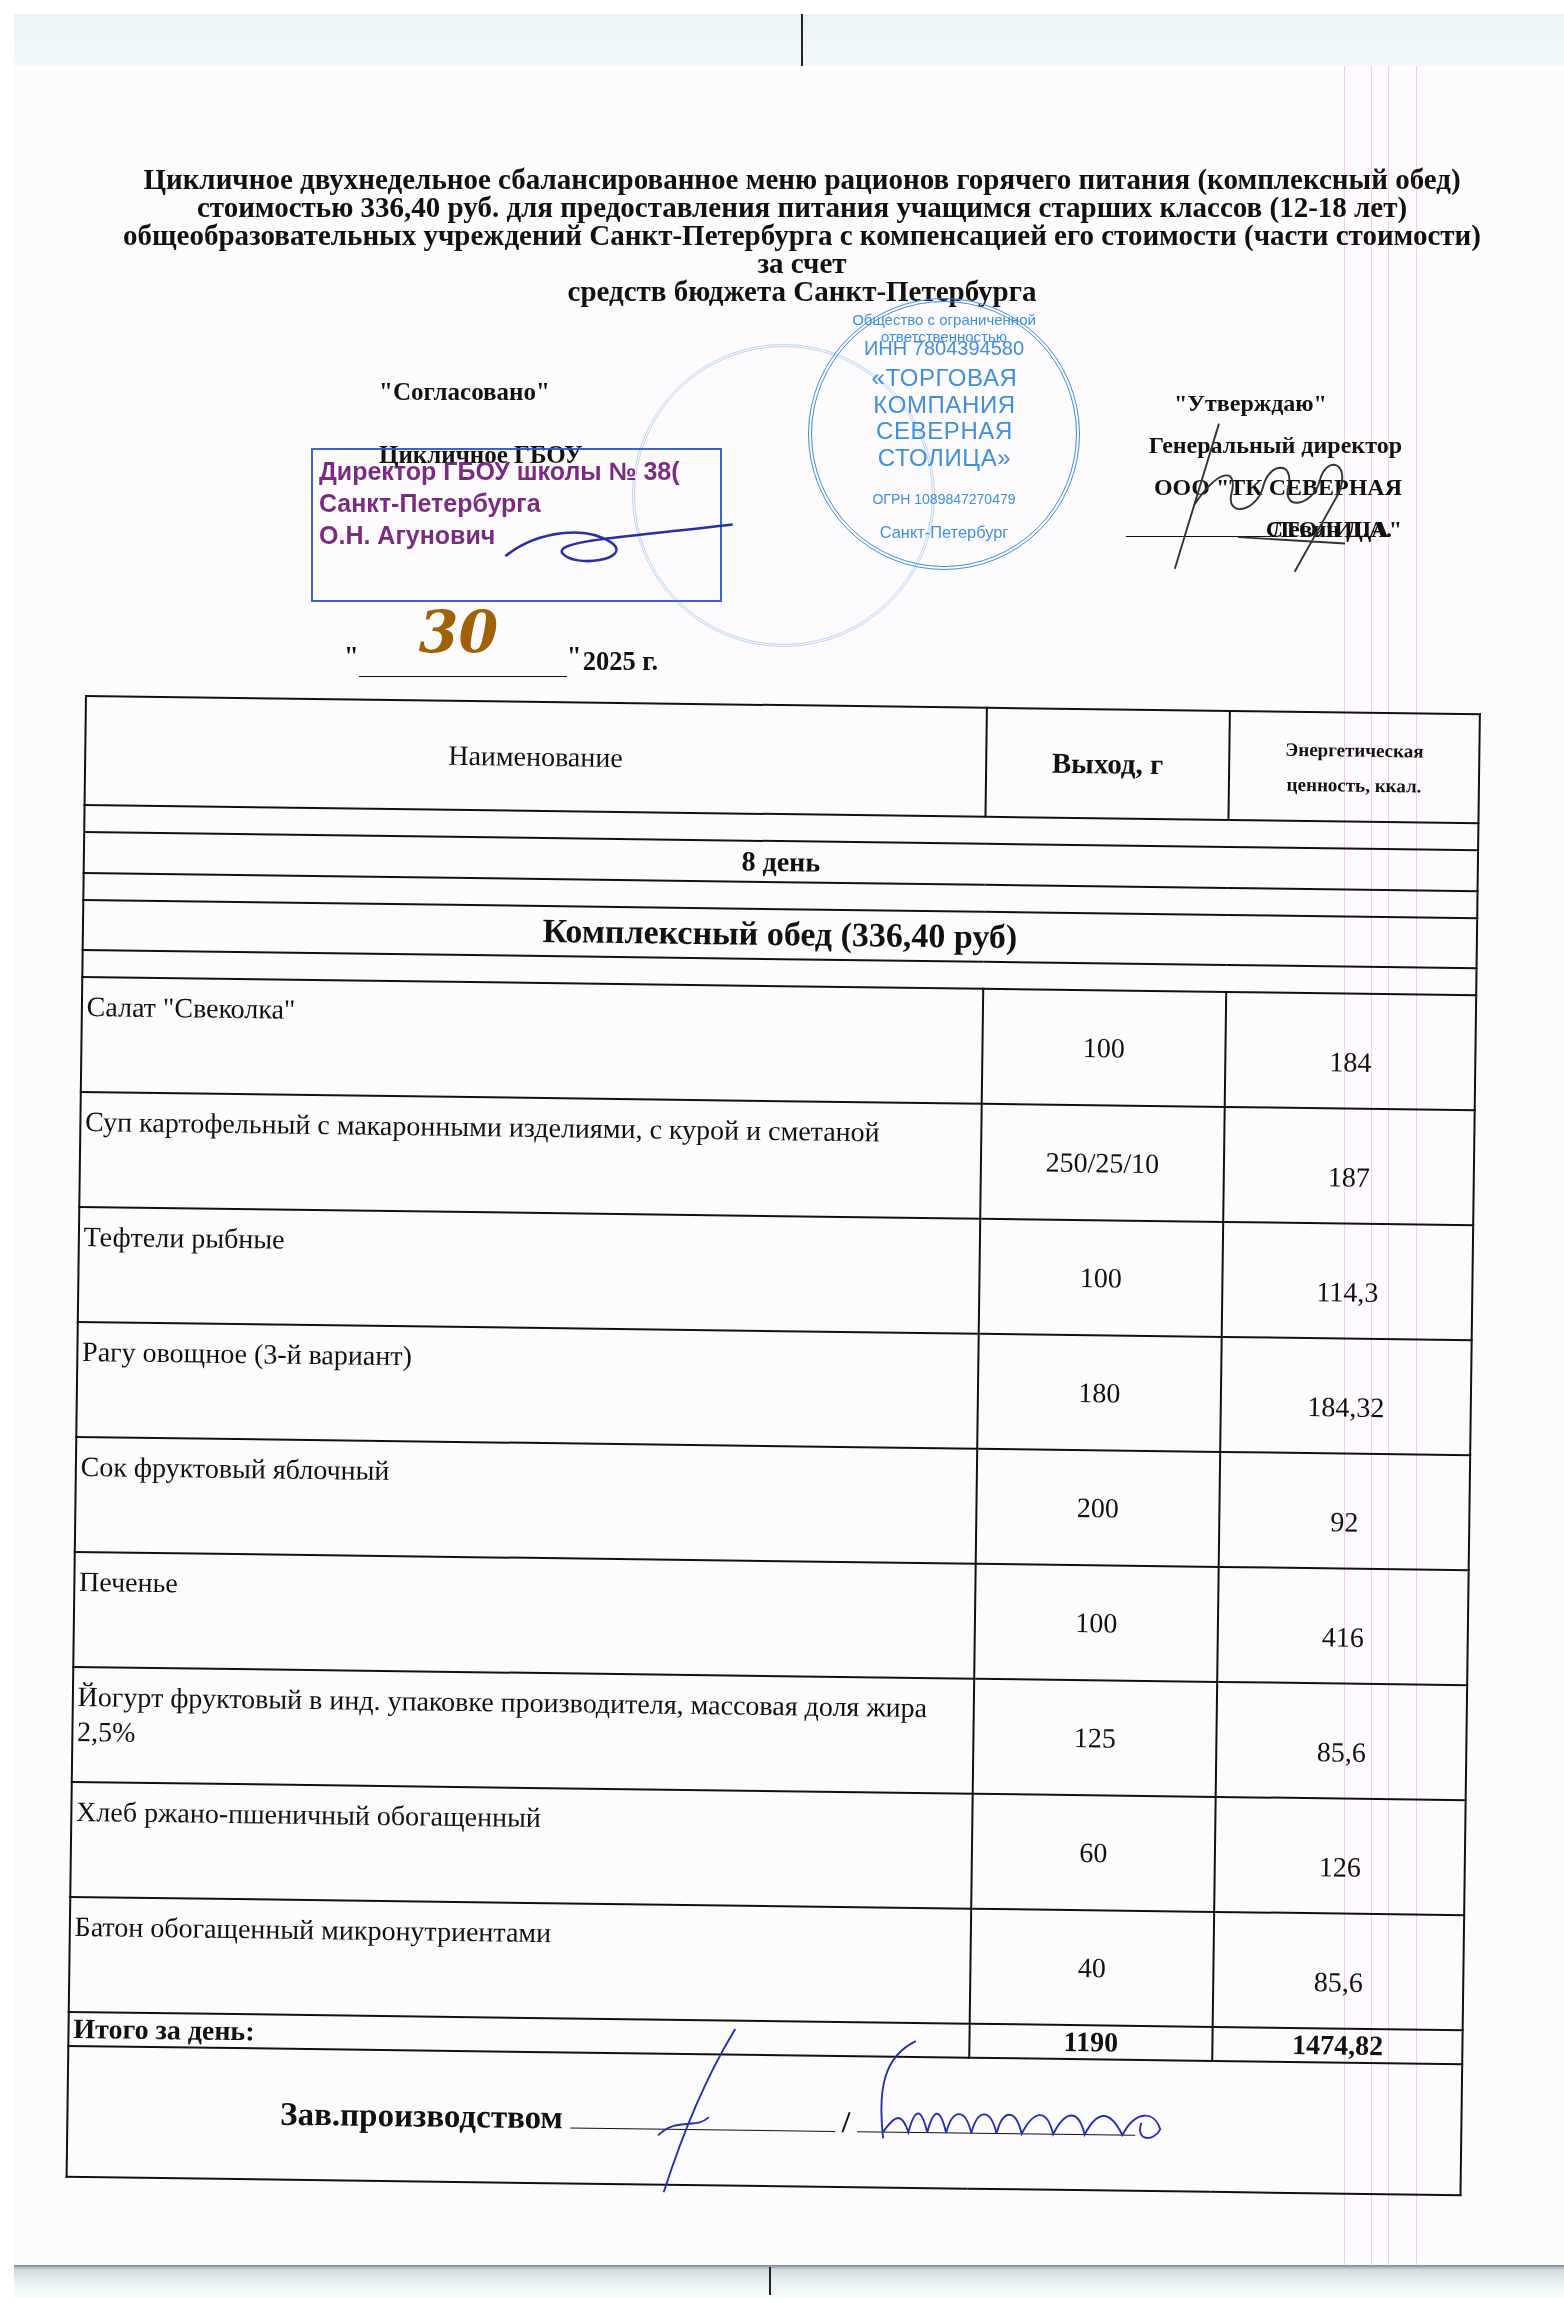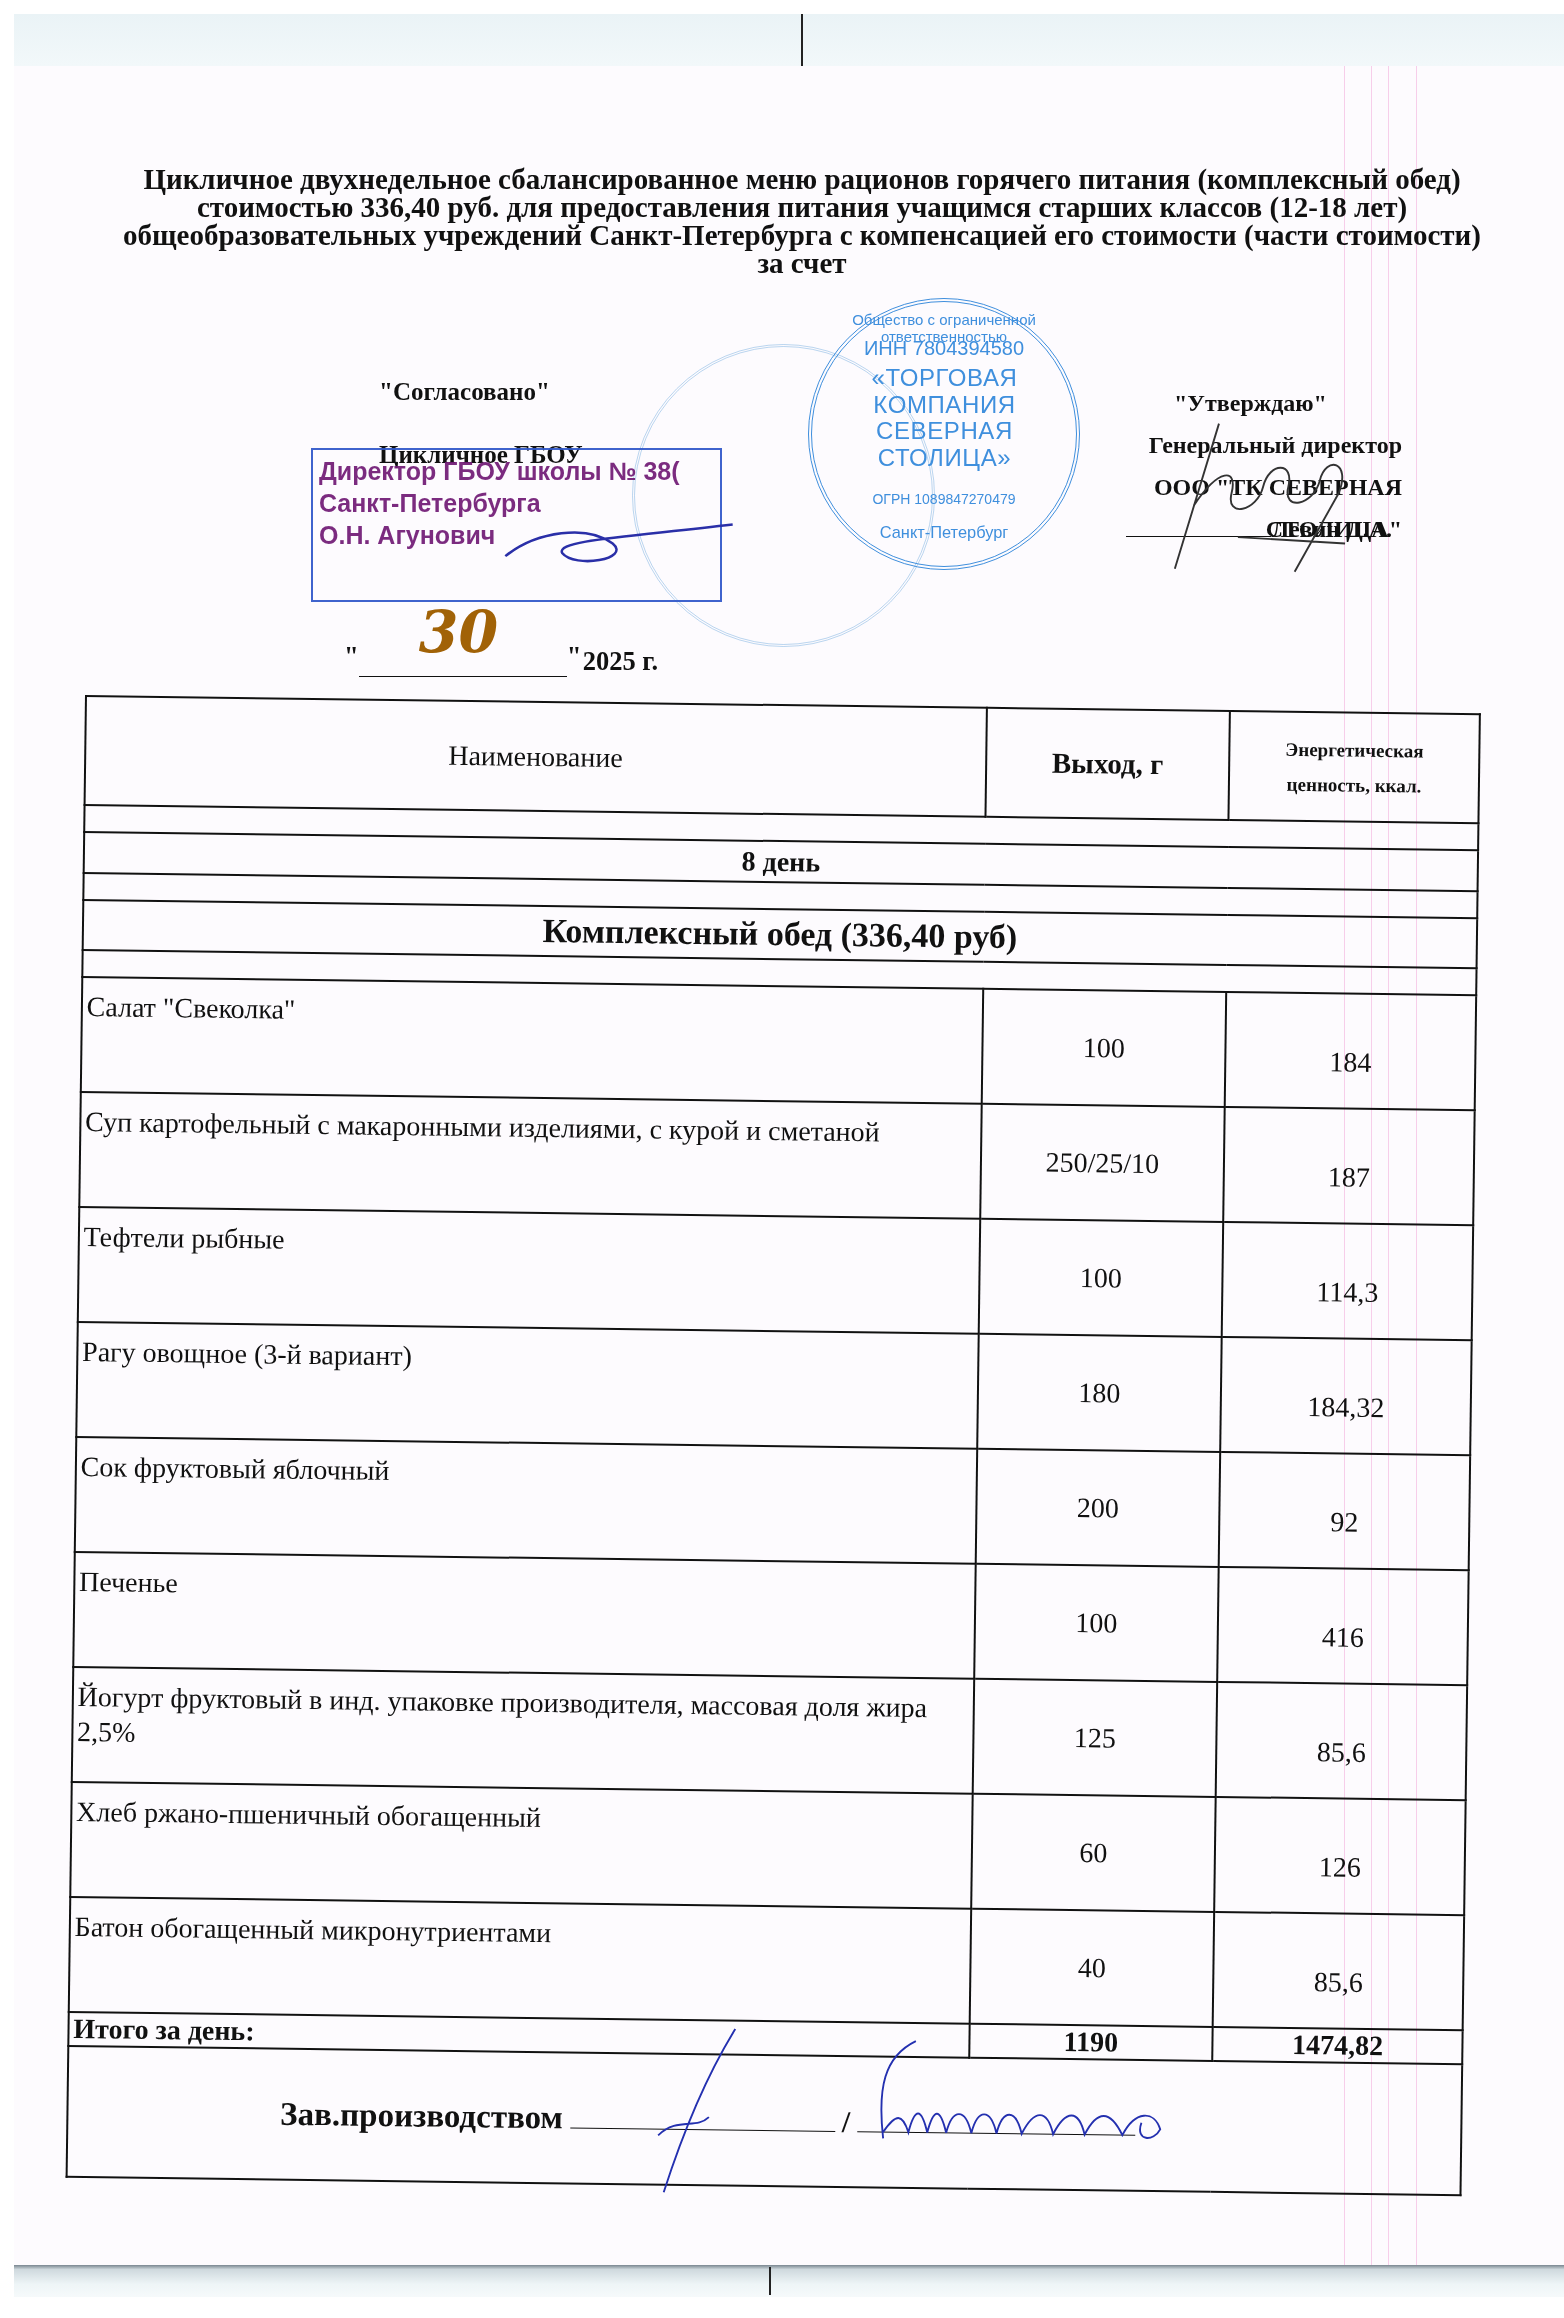--- a/index.html
+++ b/index.html
@@ -90,20 +90,21 @@
 <div class="pink-line" style="left:1371px"></div>
 <div class="pink-line" style="left:1388px"></div>
 <div class="pink-line" style="left:1416px"></div>
 <div class="scan-bottom"></div>
 <div class="scan-seam-bot"></div>
 
 <div class="title">
   <div>Цикличное двухнедельное сбалансированное меню рационов горячего питания (комплексный обед)</div>
   <div>стоимостью 336,40 руб. для предоставления питания учащимся старших классов (12-18 лет)</div>
   <div>общеобразовательных учреждений Санкт-Петербурга с компенсацией его стоимости (части стоимости) за счет</div>
+  <div>средств бюджета Санкт-Петербурга</div>
 </div>
 
 <div class="round-stamp rs-faded"></div>
 
 <div class="approve-left">
   <div>"Согласовано"</div>
   <div class="l2">Цикличное ГБОУ</div>
 </div>
 <div class="school-stamp">
   <div>Директор ГБОУ школы № 38(</div>

